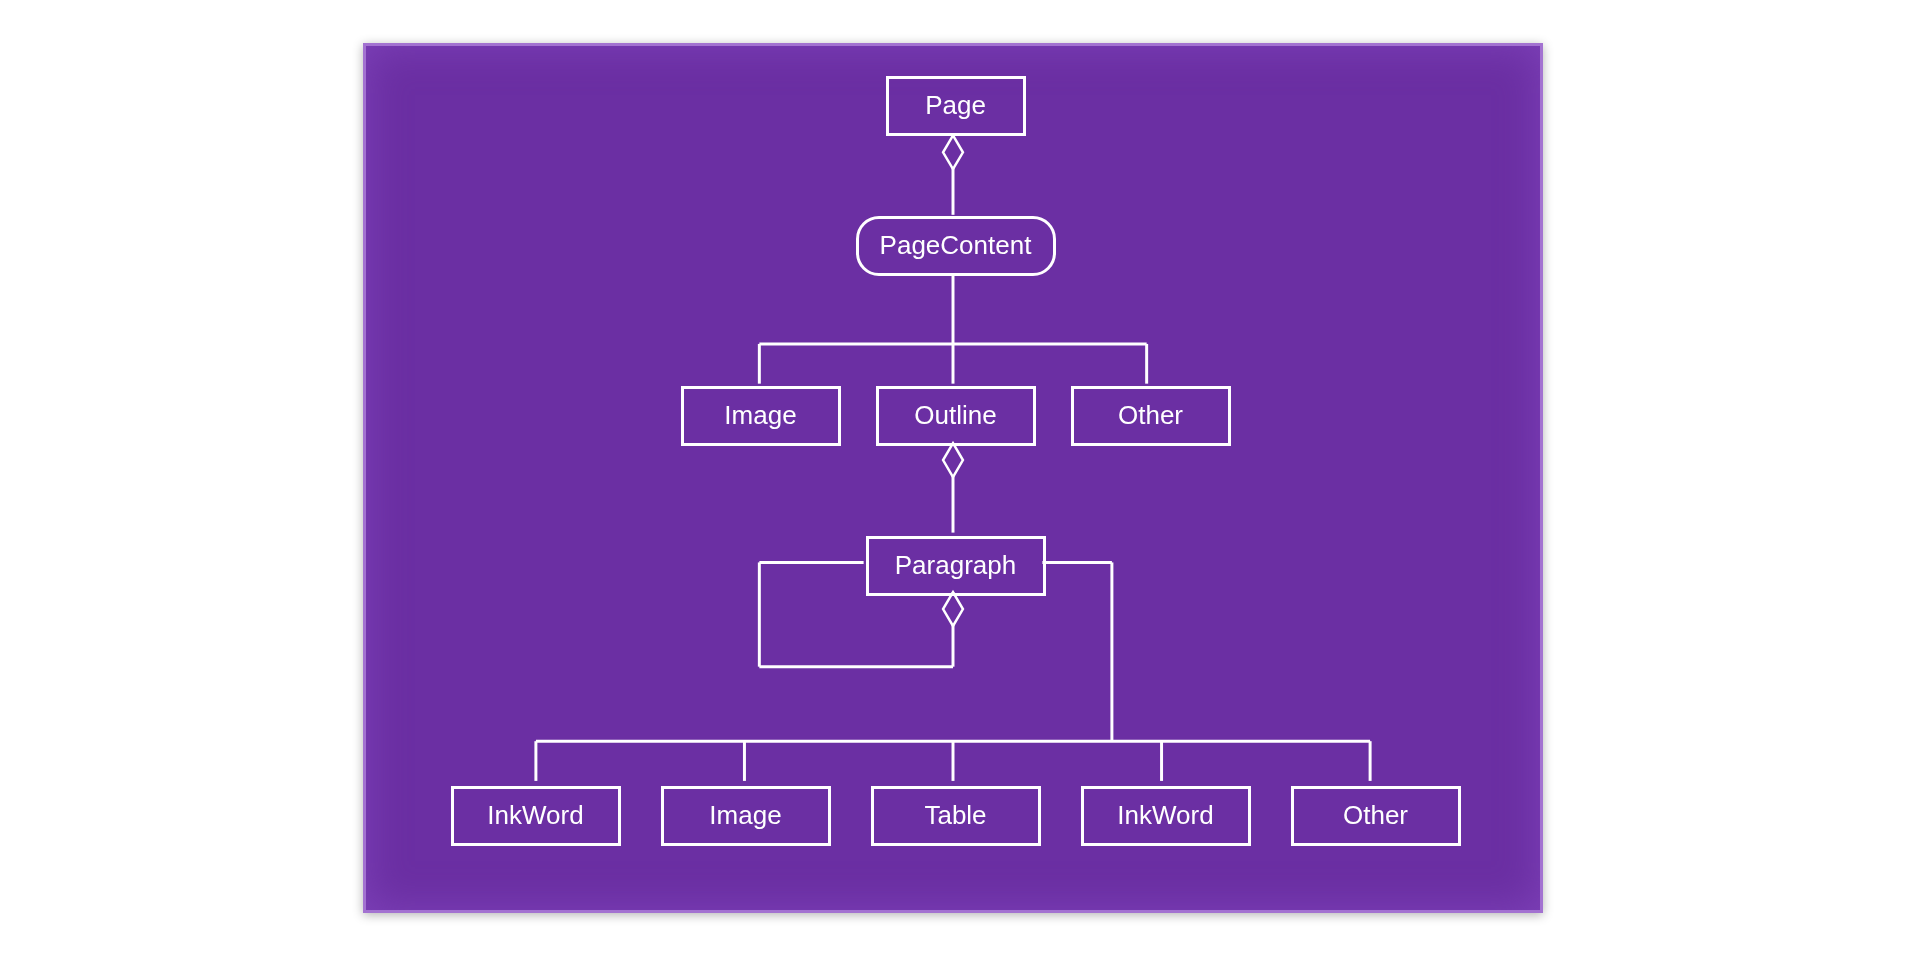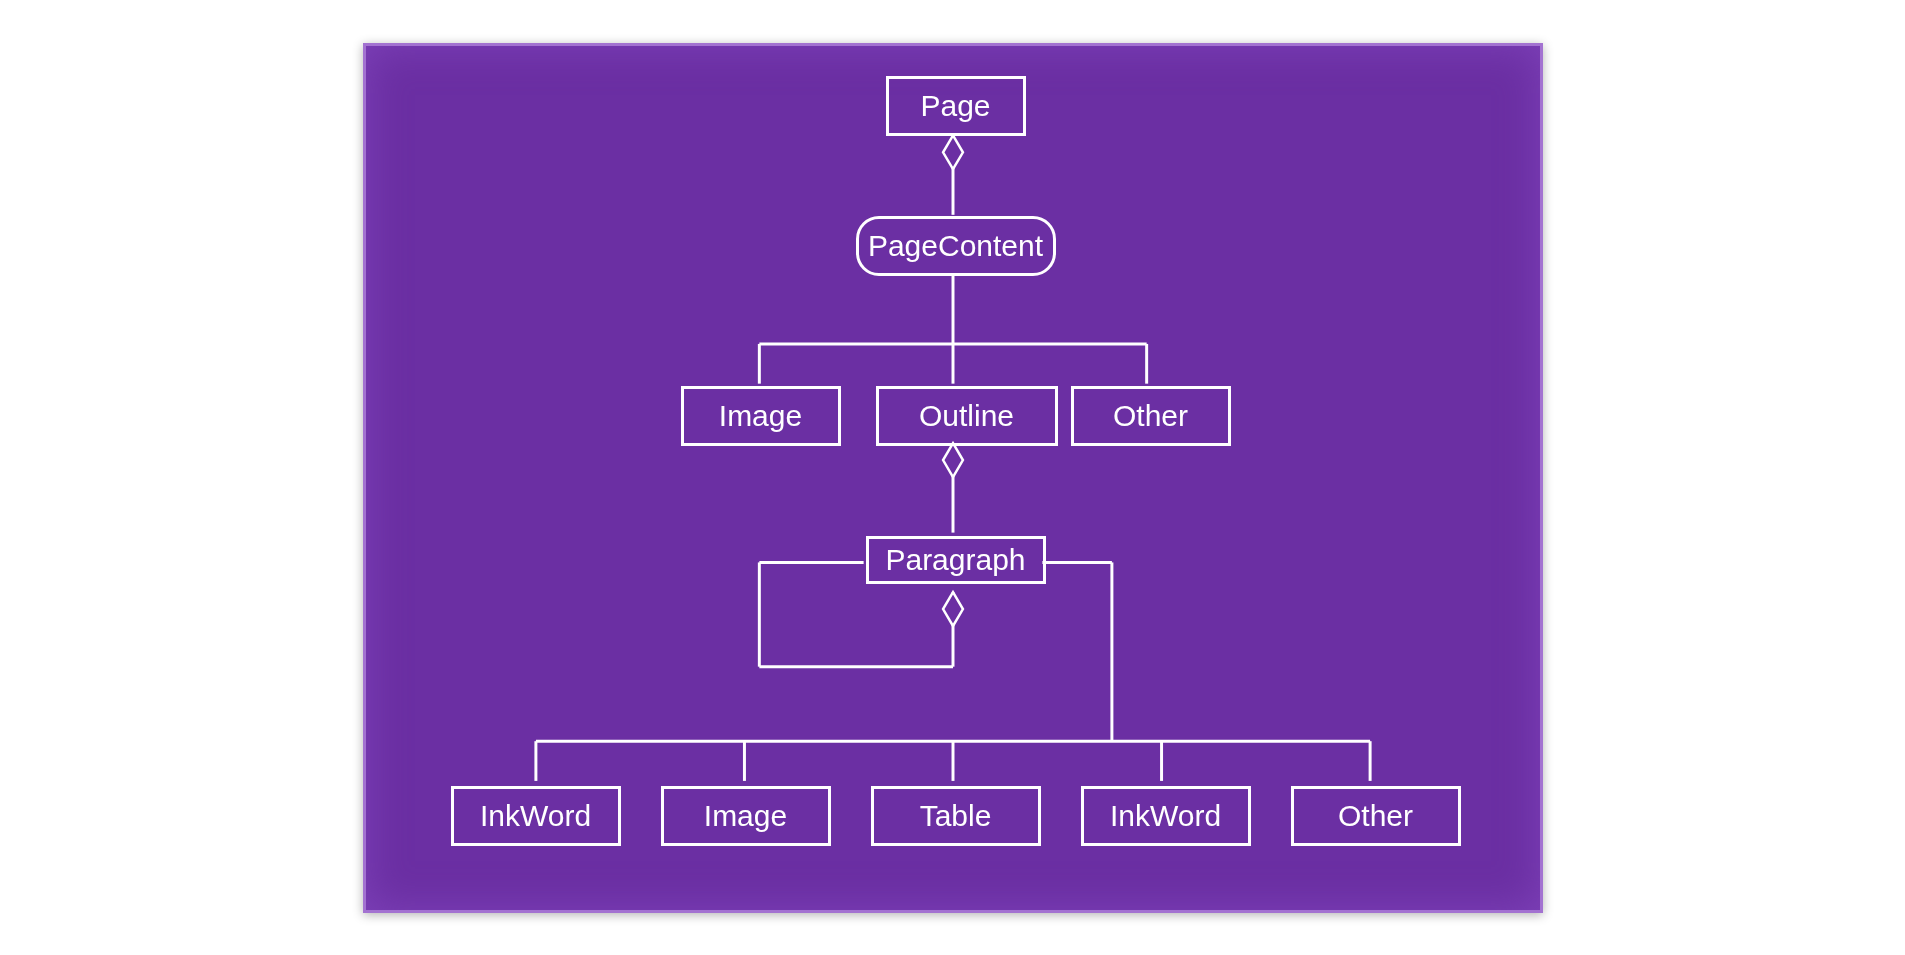--- a/index.html
+++ b/index.html
@@ -17,21 +17,21 @@
       height: 870px;
       background: #6B2FA3;
       position: relative;
       border: 3px solid rgba(200,160,240,0.6);
       box-shadow: inset 0 0 40px rgba(130,70,190,0.8), 0 2px 10px rgba(0,0,0,0.3);
     }
     .node {
       position: absolute;
       border: 3px solid #ffffff;
       color: #ffffff;
-      font-size: 30px;
+      font-size: 26px;
       font-weight: 300;
       display: flex;
       align-items: center;
       justify-content: center;
       background: transparent;
       white-space: nowrap;
     }
     svg.connectors {
       position: absolute;
       top: 0; left: 0;
@@ -75,24 +75,24 @@
     <line class="line" x1="590" y1="700" x2="590" y2="740"></line>
     <line class="line" x1="800" y1="700" x2="800" y2="740"></line>
     <line class="line" x1="1010" y1="700" x2="1010" y2="740"></line>
   </svg>
 
   <div class="node" style="left:520px; top:30px; width:140px; height:60px;">Page</div>
 
   <div class="node" style="left:490px; top:170px; width:200px; height:60px;border-radius:23px;">PageContent</div>
 
   <div class="node" style="left:315px; top:340px; width:160px; height:60px;">Image</div>
-  <div class="node" style="left:510px; top:340px; width:182px; height:60px;">Outline</div>
+  <div class="node" style="left:510px; top:340px; width:160px; height:60px;">Outline</div>
   <div class="node" style="left:705px; top:340px; width:160px; height:60px;">Other</div>
 
-  <div class="node" style="left:500px; top:490px; width:180px; height:48px;">Paragraph</div>
+  <div class="node" style="left:500px; top:490px; width:180px; height:60px;">Paragraph</div>
 
   <div class="node" style="left:85px; top:740px; width:170px; height:60px;">InkWord</div>
   <div class="node" style="left:295px; top:740px; width:170px; height:60px;">Image</div>
   <div class="node" style="left:505px; top:740px; width:170px; height:60px;">Table</div>
   <div class="node" style="left:715px; top:740px; width:170px; height:60px;">InkWord</div>
   <div class="node" style="left:925px; top:740px; width:170px; height:60px;">Other</div>
 
 </div>
 
 </body></html>

